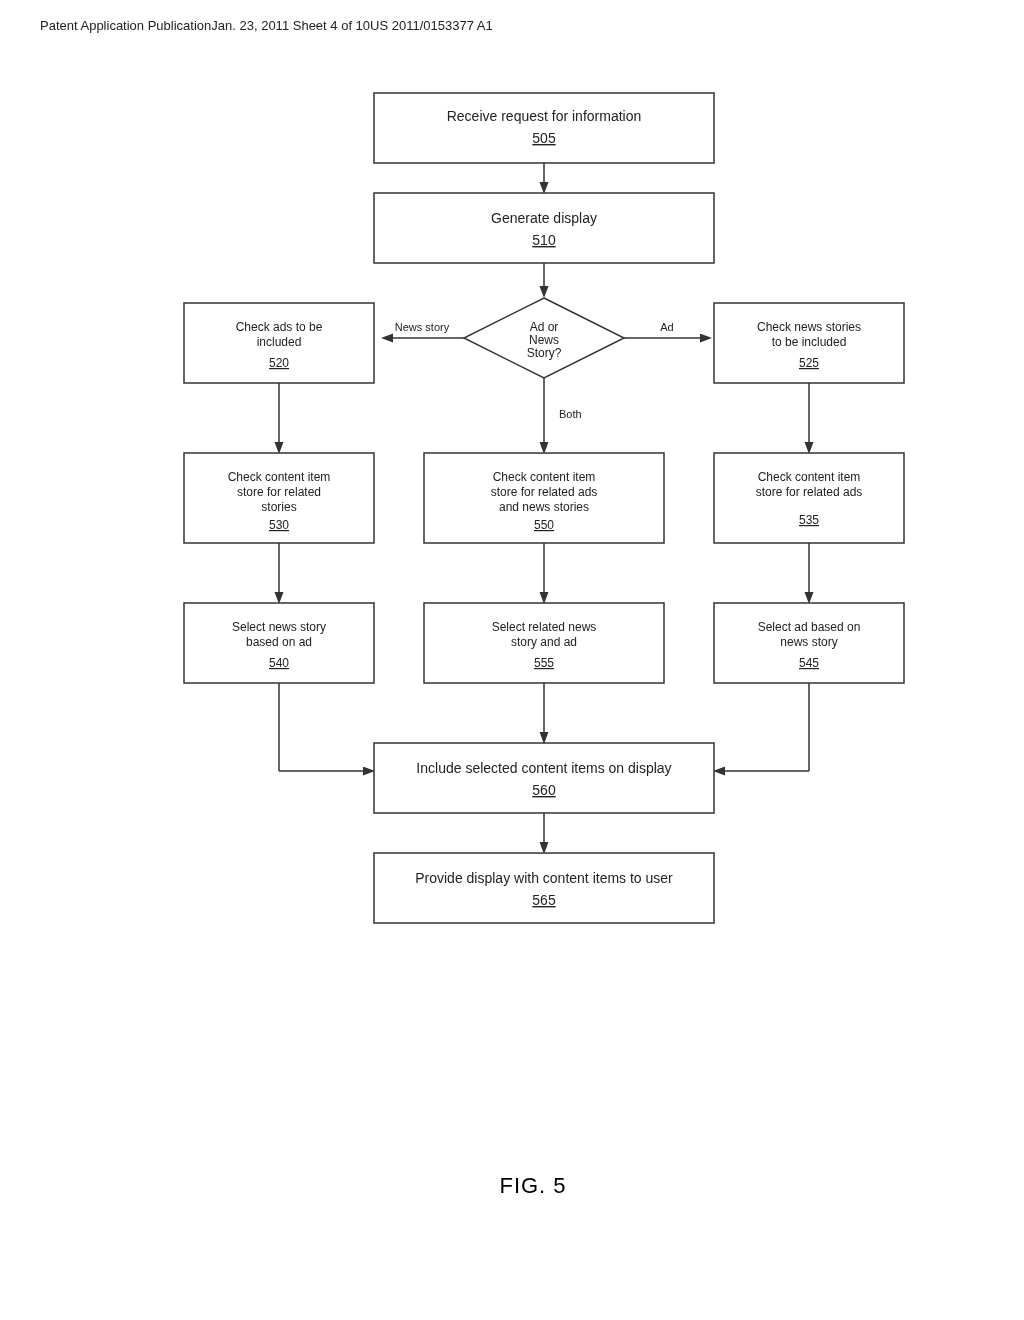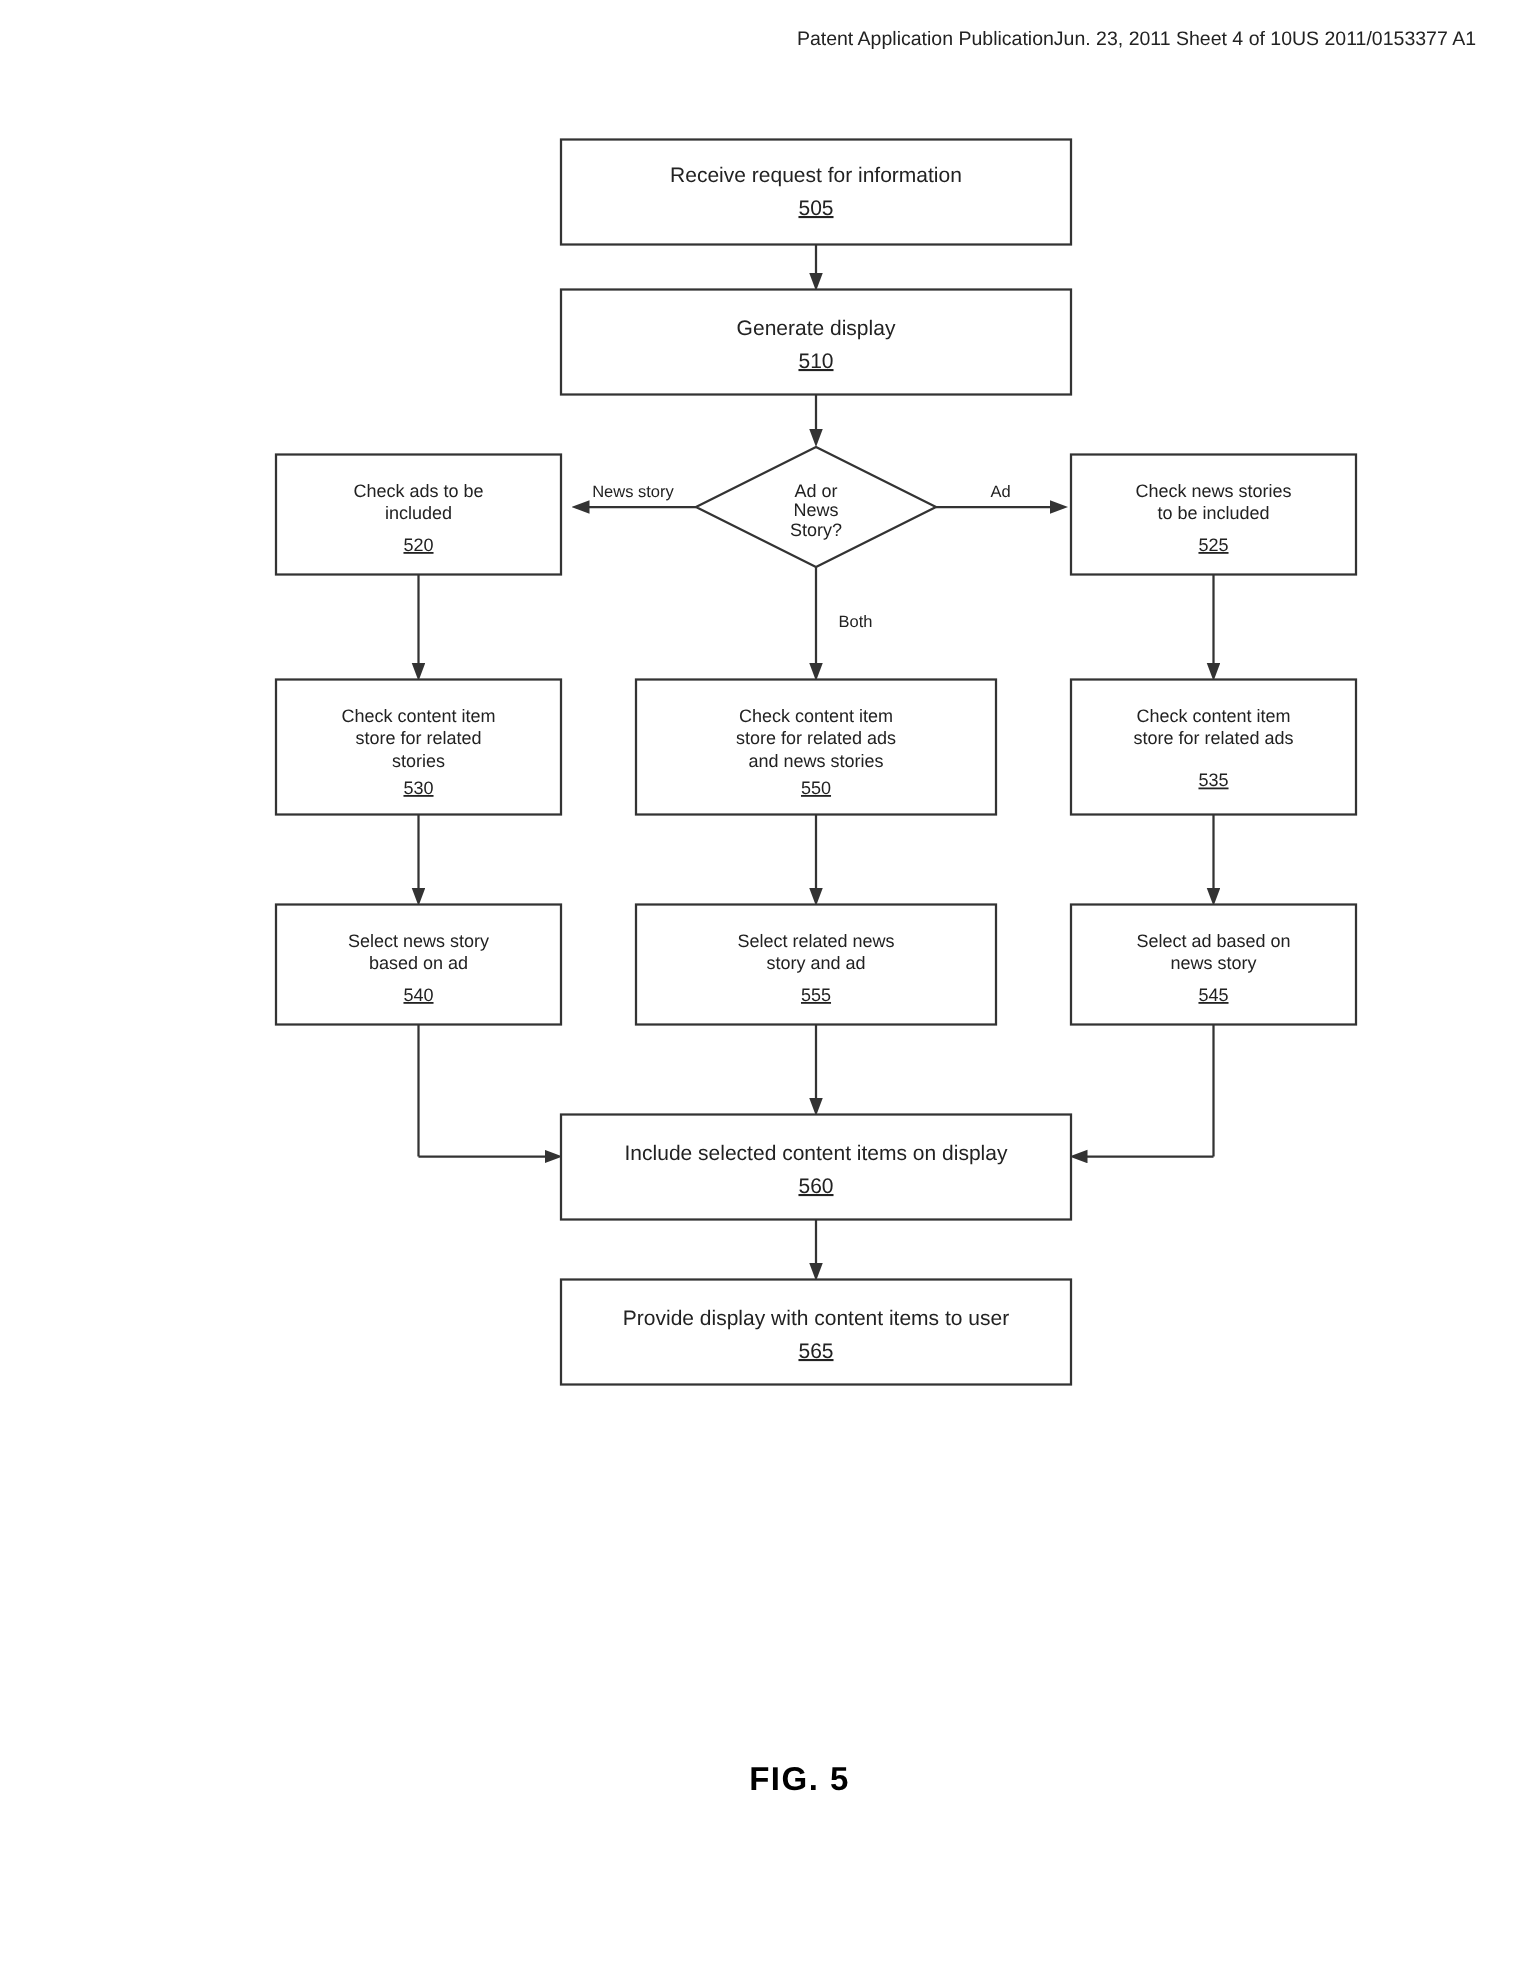--- a/index.html
+++ b/index.html
@@ -6,55 +6,54 @@
     body {
       background: #fff;
       font-family: Arial, sans-serif;
       width: 1024px;
       min-height: 1320px;
       position: relative;
     }
 
     .header {
       display: flex;
-      justify-content: flex-end;
+      justify-content: flex-start;
       padding: 18px 40px 10px 40px;
       font-size: 13px;
       color: #222;
       border-bottom: none;
-      margin-left: 16px;
     }
 
     .diagram-area {
       position: relative;
       width: 100%;
       padding: 30px 0;
       margin-left: 32px;
     }
 
     svg.flowchart {
       display: block;
       margin: 0 auto;
     }
 
     .fig-label {
       text-align: center;
       font-size: 22px;
-      font-weight: bold;
+      font-weight: normal;
       margin-top: 10px;
       letter-spacing: 1px;
       margin-left: 42px;
     }
   </style>
 </head>
 <body>
 
 <div class="header">
   <span>Patent Application Publication</span>
-  <span>Jun. 23, 2011  Sheet 4 of 10</span>
+  <span>Jan. 23, 2011  Sheet 4 of 10</span>
   <span>US 2011/0153377 A1</span>
 </div>
 
 <div class="diagram-area">
   <svg class="flowchart" width="780" height="1060" viewBox="0 0 780 1060">
 
     <defs>
       <marker id="arrow" markerWidth="8" markerHeight="8" refX="6" refY="3" orient="auto">
         <path d="M0,0 L0,6 L8,3 z" fill="#333"></path>
       </marker>

